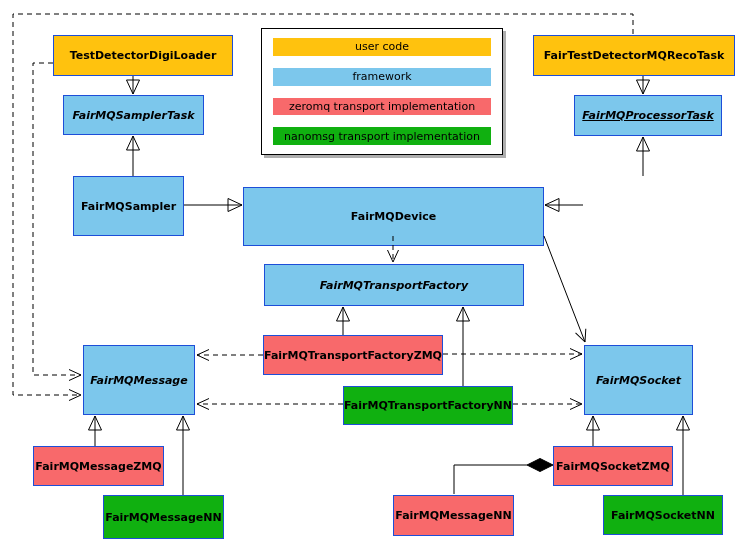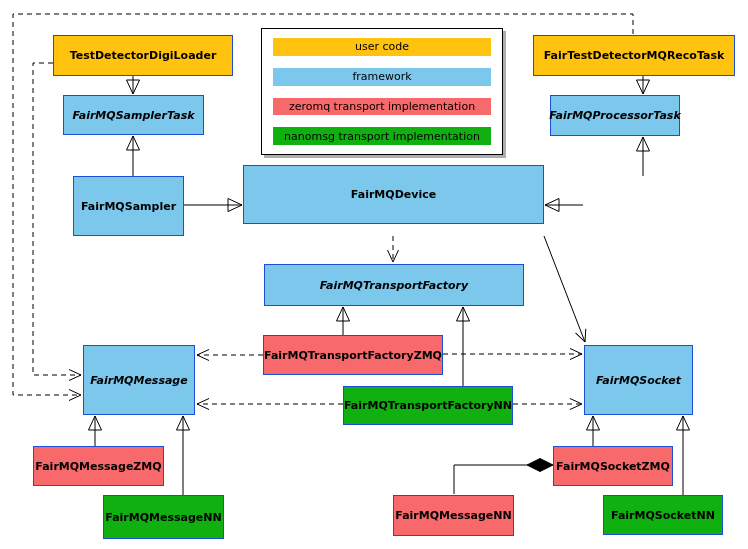--- a/index.html
+++ b/index.html
@@ -42,24 +42,24 @@
     <div class="legend-item cat-user_code">user code</div>
     <div class="legend-item cat-framework">framework</div>
     <div class="legend-item cat-zeromq">zeromq transport implementation</div>
     <div class="legend-item cat-nanomsg">nanomsg transport implementation</div>
   </div>
 
   <div class="node cat-user_code" style="left:53px;top:35px;width:180px;height:41px;">TestDetectorDigiLoader</div>
   <div class="node cat-user_code" style="left:533px;top:35px;width:202px;height:41px;">FairTestDetectorMQRecoTask</div>
 
   <div class="node cat-framework abstract" style="left:63px;top:95px;width:141px;height:40px;">FairMQSamplerTask</div>
-  <div class="node cat-framework abstract" style="left:550px;top:95px;width:130px;height:41px;">FairMQProcessorTask</div>
+  <div class="node cat-framework abstract" style="left:574px;top:95px;width:148px;height:41px;text-decoration:underline;">FairMQProcessorTask</div>
 
   <div class="node cat-framework" style="left:73px;top:176px;width:111px;height:60px;">FairMQSampler</div>
-  <div class="node cat-framework" style="left:243px;top:165px;width:301px;height:59px;">FairMQDevice</div>
+  <div class="node cat-framework" style="left:243px;top:187px;width:301px;height:59px;">FairMQDevice</div>
 
   <div class="node cat-framework abstract" style="left:264px;top:264px;width:260px;height:42px;">FairMQTransportFactory</div>
 
   <div class="node cat-zeromq" style="left:263px;top:335px;width:180px;height:40px;">FairMQTransportFactoryZMQ</div>
   <div class="node cat-nanomsg" style="left:343px;top:386px;width:170px;height:39px;">FairMQTransportFactoryNN</div>
 
   <div class="node cat-framework abstract" style="left:83px;top:345px;width:112px;height:70px;">FairMQMessage</div>
   <div class="node cat-framework abstract" style="left:584px;top:345px;width:109px;height:70px;font-style:italic;">FairMQSocket</div>
 
   <div class="node cat-zeromq" style="left:33px;top:446px;width:131px;height:40px;">FairMQMessageZMQ</div>

